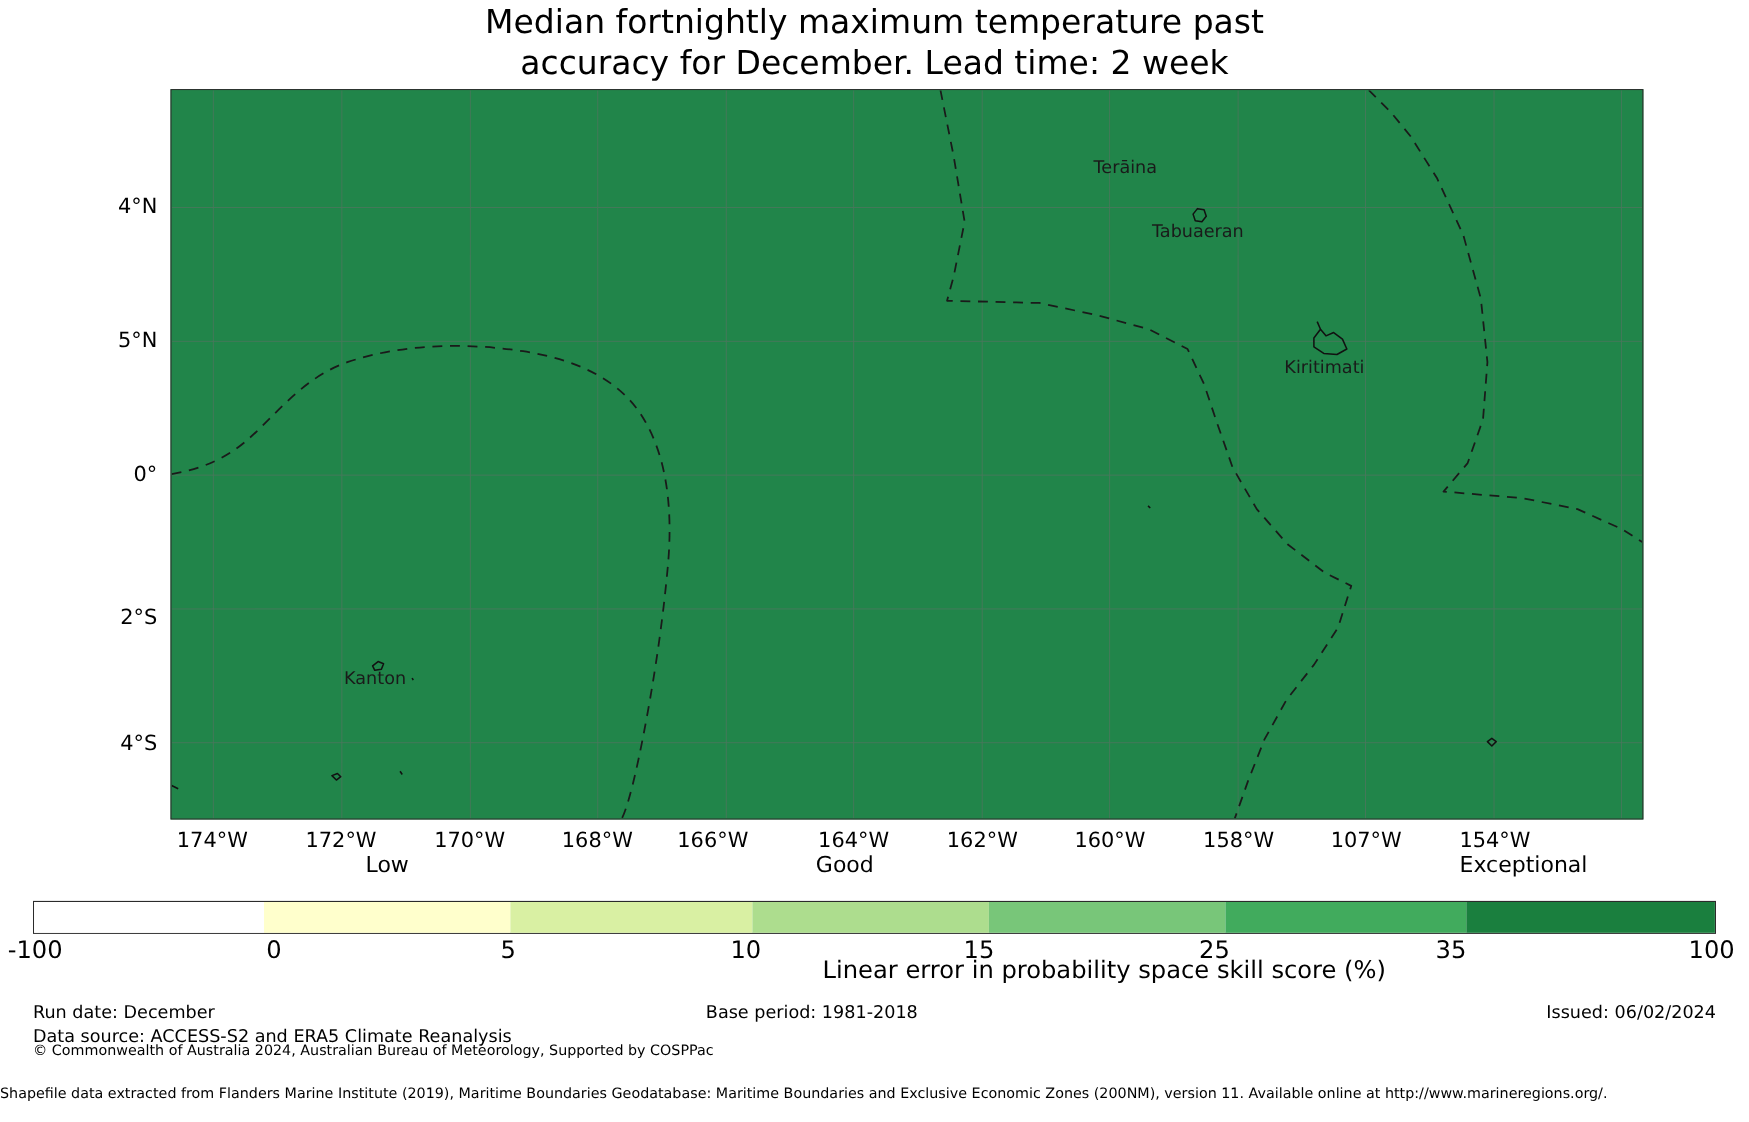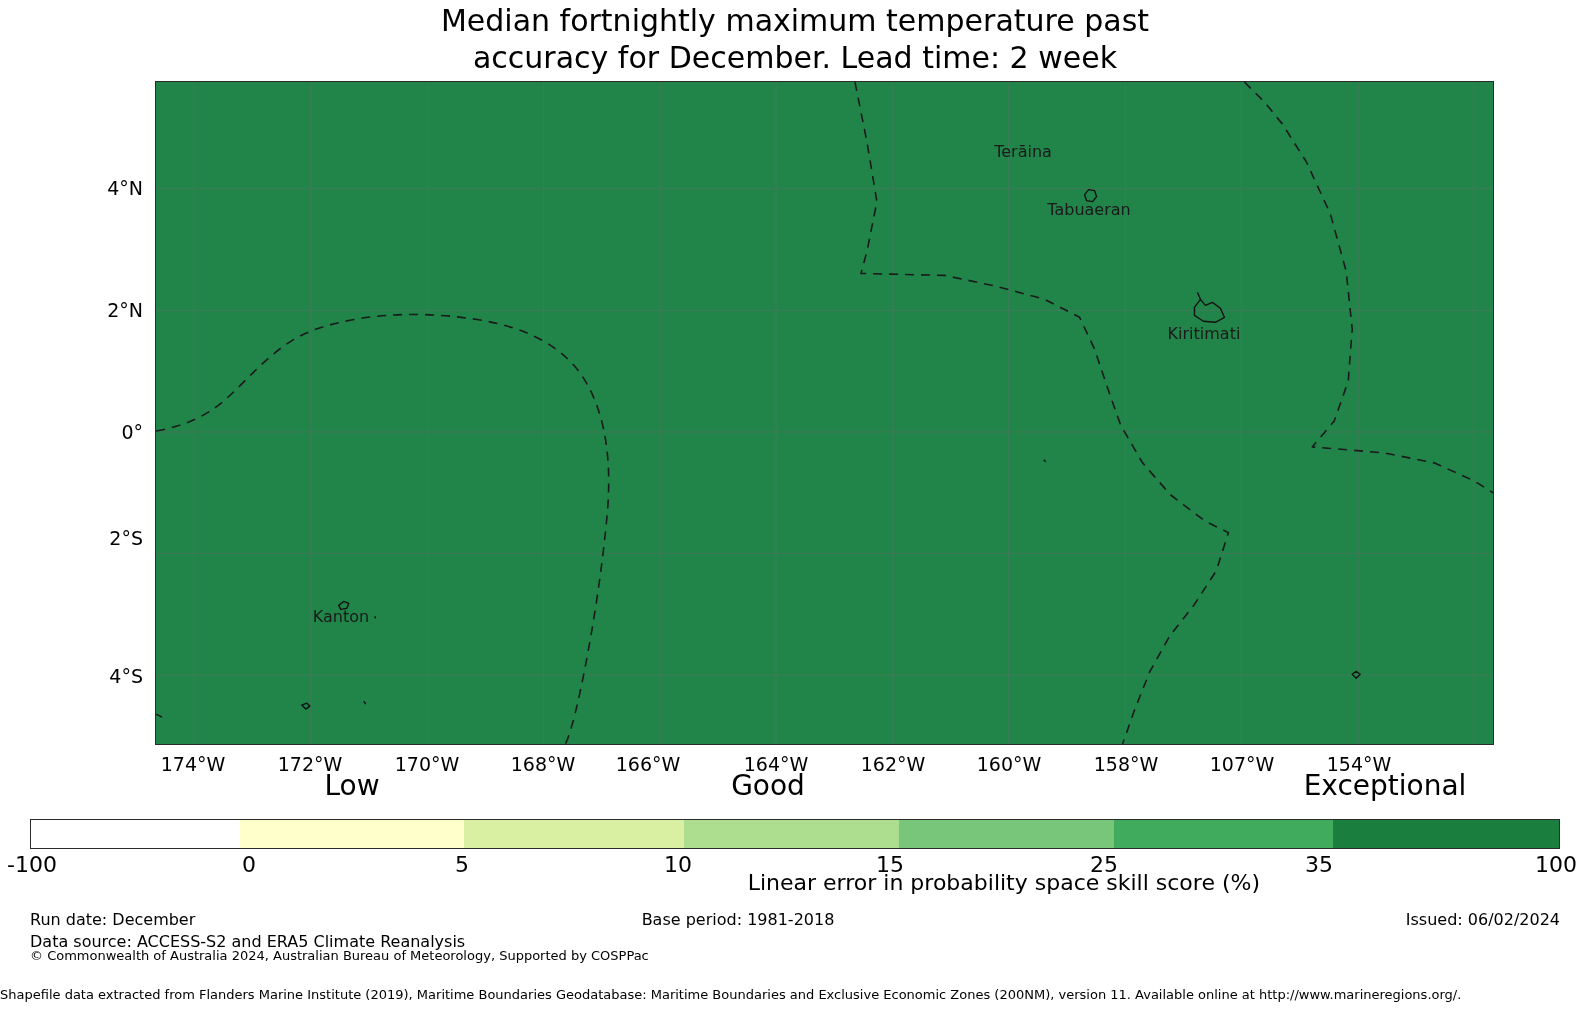--- a/index.html
+++ b/index.html
@@ -80,21 +80,21 @@
     color: #1a1a1a;
     transform: translate(-50%, -50%);
     white-space: nowrap;
     pointer-events: none;
   }
 
   
   .cat-label {
     position: absolute;
     top: 773px;
-    font-size: 28px;
+    font-size: 20px;
     line-height: 26px;
     transform: translateX(-50%);
     white-space: nowrap;
   }
 
   
   #colorbar {
     position: absolute;
     left: 30px;
     top: 819px;
@@ -214,23 +214,23 @@
       <path d="M 1198,594 l 4,-3 l 4,3 l -4,4 z"></path>
 
       <path d="M 889,379 l 2,2"></path>
 
       <path d="M 0,634 l 6,3"></path>
     </g>
   </svg>
 </div>
 
 <div class="ytick" style="top:188px;">4°N</div>
-<div class="ytick" style="top:310px;">2°N</div>
+<div class="ytick" style="top:310px;">5°N</div>
 <div class="ytick" style="top:432px;">0°</div>
-<div class="ytick" style="top:538px;">2°S</div>
+<div class="ytick" style="top:562px;">2°S</div>
 <div class="ytick" style="top:676px;">4°S</div>
 
 <div class="xtick" style="left:193px;">174°W</div>
 <div class="xtick" style="left:310px;">172°W</div>
 <div class="xtick" style="left:427px;">170°W</div>
 <div class="xtick" style="left:543px;">168°W</div>
 <div class="xtick" style="left:648px;">166°W</div>
 <div class="xtick" style="left:776px;">164°W</div>
 <div class="xtick" style="left:893px;">162°W</div>
 <div class="xtick" style="left:1009px;">160°W</div>

